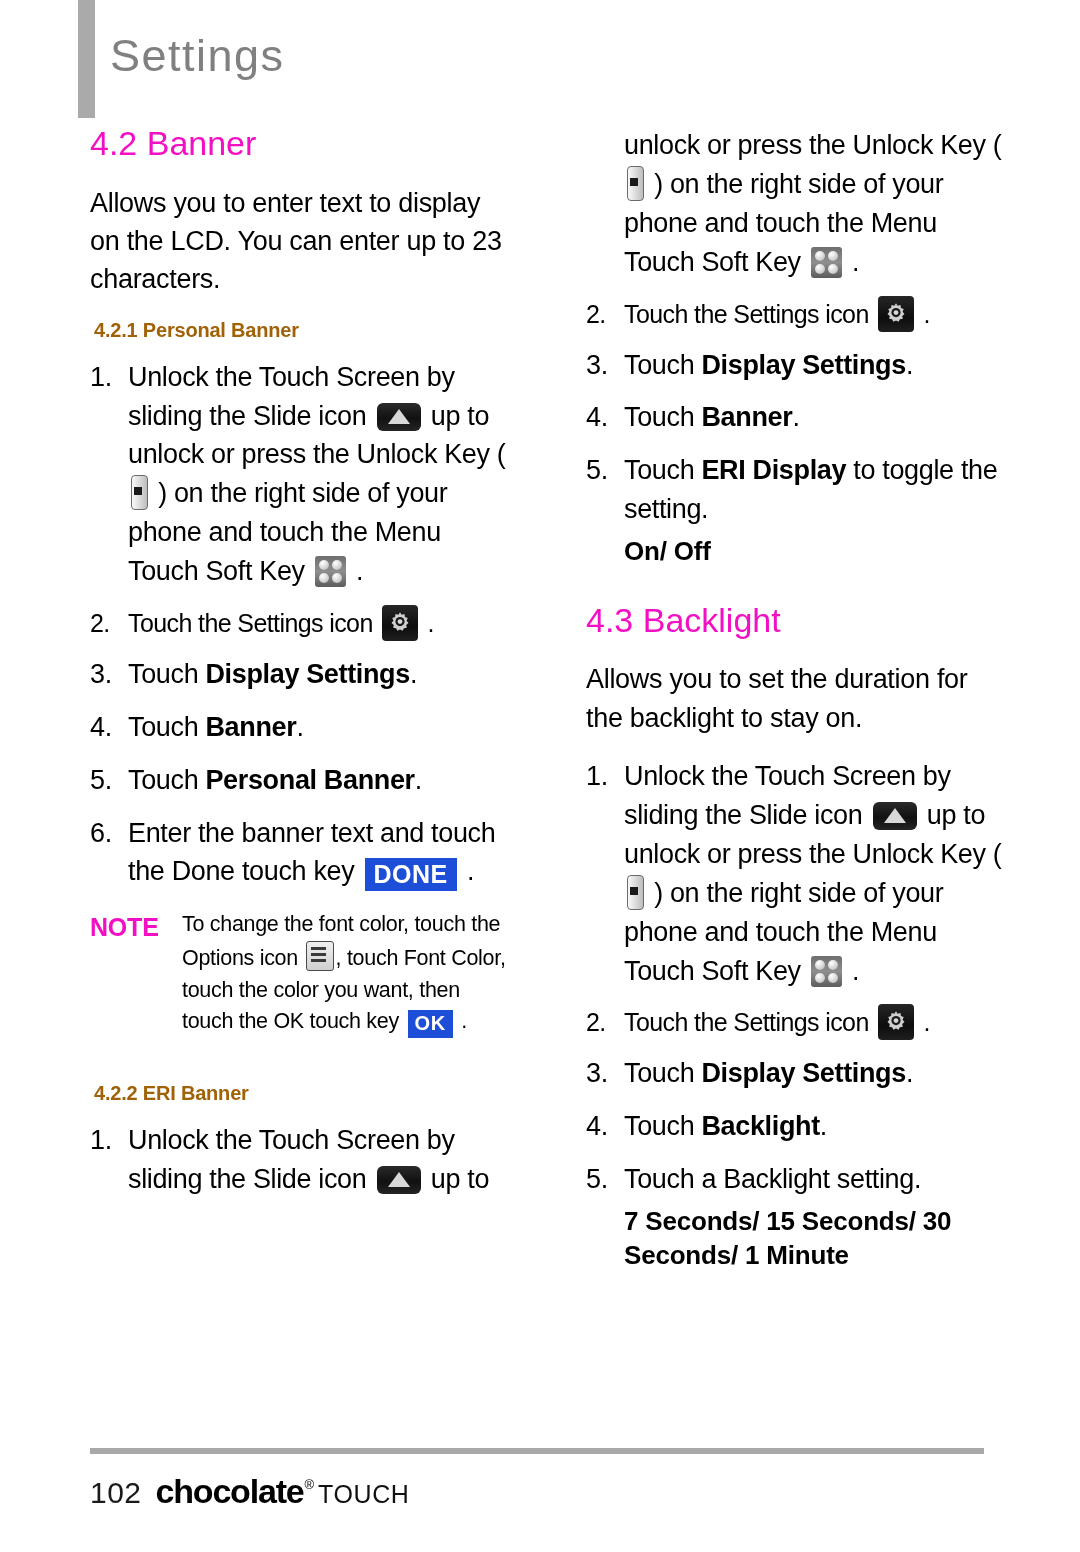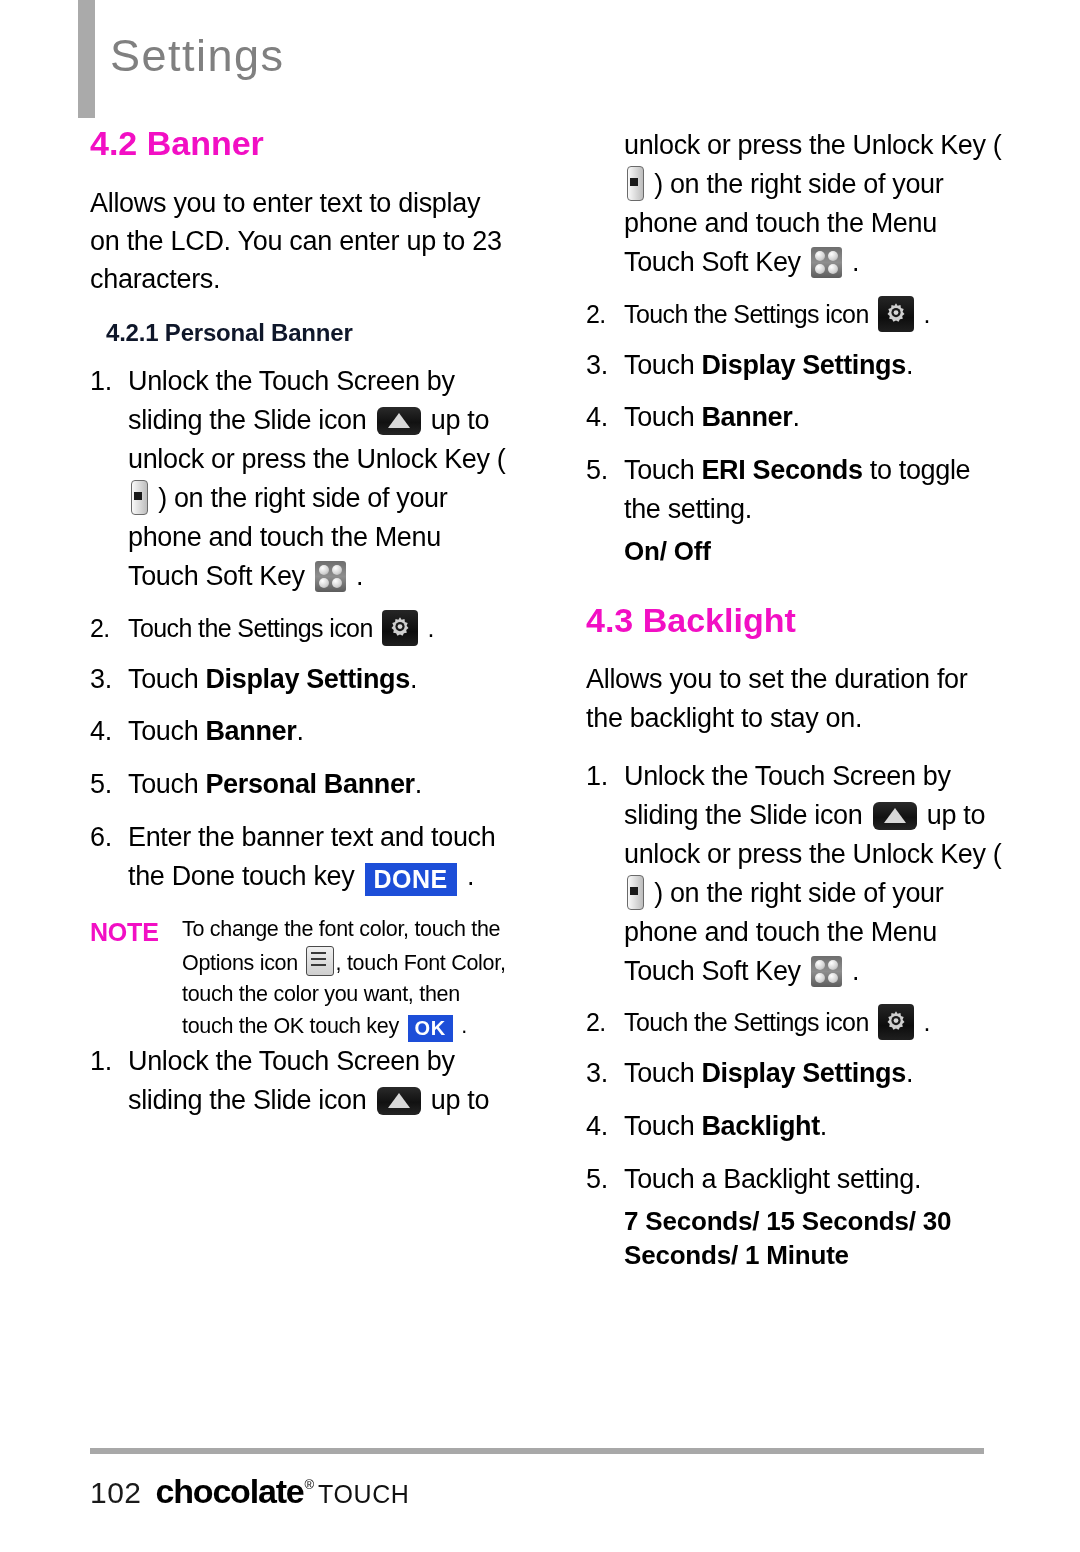--- a/index.html
+++ b/index.html
@@ -54,30 +54,30 @@
     top: 0;
     width: 420px;
   }
   .col-left  { left: 90px; }
   .col-right { left: 562px; margin-left: 24px; }
 
   
   h2.sec-title {
     margin: 0 0 22px 0;
     font-size: 34px;
-    font-weight: 700;
+    font-weight: 400;
     color: #f20fc4;
     line-height: 1.05;
     letter-spacing: 0px;
   }
   h3.sub-title {
-    margin: 0 0 16px 16px;
-    font-size: 24px;
+    margin: 0 0 16px 4px;
+    font-size: 20px;
     font-weight: bold;
-    color: #0f172a;
+    color: #a16207;
     line-height: 1.15;
     letter-spacing: -0.2px;
   }
   p.body-text {
     margin: 0 0 20px 0;
     font-size: 27px;
     line-height: 1.42;
     letter-spacing: -0.3px;
   }
   p.body-text.tight { margin-bottom: 14px; }
@@ -337,20 +337,21 @@
 
       <li>
         <span class="num">6.</span><span>Enter the banner text and touch the Done touch key </span><span class="key-black key-done">DONE</span><span> .</span>
       </li>
     </ol>
 
     <div class="note-block">
       <span class="note-label">NOTE</span><span>To change the font color, touch the Options icon </span><span class="icn icn-options"><i></i><i></i><i></i></span><span>, touch Font Color, touch the color you want, then touch the OK touch key </span><span class="key-black key-ok">OK</span><span> .</span>
     </div>
 
+    <h3 class="sub-title" style="margin-top:44px;">4.2.2 ERI Banner</h3>
 
 
     <ol class="steps">
       <li>
         <span class="num">1.</span><span>Unlock the Touch Screen by sliding the Slide icon </span><span class="icn icn-slide"><span class="tri"></span></span><span> up to</span>
       </li>
     </ol>
 
   </div>
 
@@ -375,21 +376,21 @@
 
       <li>
         <span class="num">3.</span><span>Touch </span><span class="emph">Display Settings</span><span>.</span>
       </li>
 
       <li>
         <span class="num">4.</span><span>Touch </span><span class="emph">Banner</span><span>.</span>
       </li>
 
       <li>
-        <span class="num">5.</span><span>Touch </span><span class="emph">ERI Seconds</span><span> to toggle the setting.</span>
+        <span class="num">5.</span><span>Touch </span><span class="emph">ERI Display</span><span> to toggle the setting.</span>
         <span class="sub-opt">On/ Off</span>
       </li>
     </ol>
 
     <h2 class="sec-title" style="margin-top:34px;">4.3 Backlight</h2>
 
     <p class="body-text">Allows you to set the duration for the backlight to stay on.</p>
 
     <ol class="steps">
 

